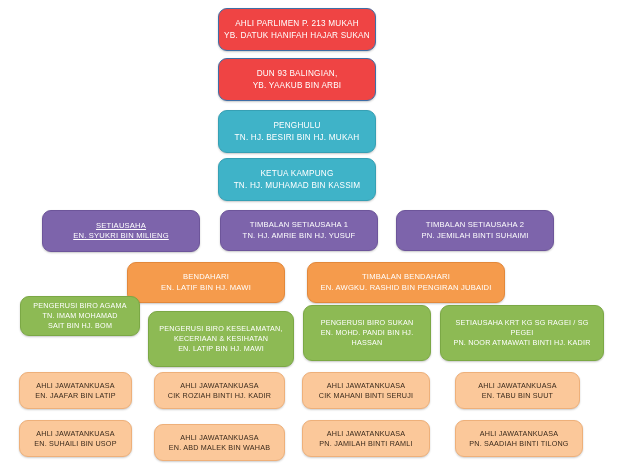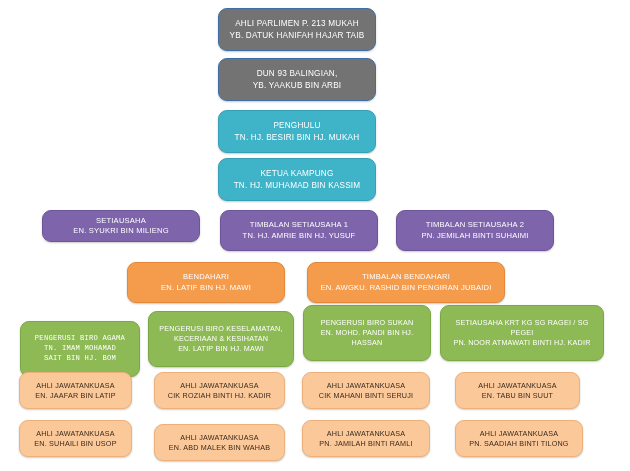--- a/index.html
+++ b/index.html
@@ -26,21 +26,21 @@
     border-radius: 9px;
     letter-spacing: 0.2px;
     line-height: 1.38;
     padding: 2px 4px;
     overflow: hidden;
   }
   .node .ln { display: block; white-space: nowrap; }
 
   
   .lvl-blue {
-    background: #737373;
+    background: #ef4444;
     color: #ffffff;
     border: 1px solid #3f6ea6;
     font-size: 8.2px;
     box-shadow: 0 1px 2px rgba(0,0,0,0.22);
   }
   .lvl-teal {
     background: #3fb3c8;
     color: #ffffff;
     border: 1px solid #36a0b4;
     font-size: 8.2px;
@@ -74,55 +74,55 @@
     font-size: 7.2px;
     box-shadow: 0 1px 2px rgba(0,0,0,0.20);
   }
 </style>
 </head>
 <body>
 
 <div id="chart">
     <div class="node lvl-blue" style="left: 218px; top: 8px; width: 158px; height: 43px;">
       <span class="ln">AHLI PARLIMEN  P. 213 MUKAH</span>
-      <span class="ln">YB. DATUK  HANIFAH HAJAR TAIB</span>
+      <span class="ln">YB. DATUK  HANIFAH HAJAR SUKAN</span>
     </div>
     <div class="node lvl-blue" style="left: 218px; top: 58px; width: 158px; height: 43px;">
       <span class="ln">DUN  93 BALINGIAN,</span>
       <span class="ln">YB. YAAKUB  BIN ARBI</span>
     </div>
     <div class="node lvl-teal" style="left: 218px; top: 110px; width: 158px; height: 43px;">
       <span class="ln">PENGHULU</span>
       <span class="ln">TN. HJ.  BESIRI BIN HJ.  MUKAH</span>
     </div>
     <div class="node lvl-teal" style="left: 218px; top: 158px; width: 158px; height: 43px;">
       <span class="ln">KETUA KAMPUNG</span>
       <span class="ln">TN. HJ.  MUHAMAD BIN KASSIM</span>
     </div>
-    <div class="node lvl-purple" style="left: 42px; top: 210px; width: 158px; height: 32px;">
+    <div class="node lvl-purple" style="left: 42px; top: 210px; width: 158px; height: 42px; text-decoration: underline;">
       <span class="ln">SETIAUSAHA</span>
       <span class="ln">EN. SYUKRI BIN  MILIENG</span>
     </div>
     <div class="node lvl-purple" style="left: 220px; top: 210px; width: 158px; height: 41px;">
       <span class="ln">TIMBALAN SETIAUSAHA 1</span>
       <span class="ln">TN. HJ.  AMRIE BIN HJ. YUSUF</span>
     </div>
     <div class="node lvl-purple" style="left: 396px; top: 210px; width: 158px; height: 41px;">
       <span class="ln">TIMBALAN SETIAUSAHA 2</span>
       <span class="ln">PN. JEMILAH BINTI SUHAIMI</span>
     </div>
     <div class="node lvl-orange" style="left: 127px; top: 262px; width: 158px; height: 41px;">
       <span class="ln">BENDAHARI</span>
       <span class="ln">EN. LATIF BIN HJ.  MAWI</span>
     </div>
     <div class="node lvl-orange" style="left: 307px; top: 262px; width: 198px; height: 41px;">
       <span class="ln">TIMBALAN BENDAHARI</span>
       <span class="ln">EN. AWGKU.  RASHID BIN PENGIRAN  JUBAIDI</span>
     </div>
-    <div class="node lvl-green" style="left: 20px; top: 321px; width: 120px; height: 56px; font-family: Liberation Mono, monospace;">
+    <div class="node lvl-green" style="left: 20px; top: 296px; width: 120px; height: 40px;">
       <span class="ln">PENGERUSI  BIRO AGAMA</span>
       <span class="ln">TN. IMAM MOHAMAD</span>
       <span class="ln">SAIT BIN HJ. BOM</span>
     </div>
     <div class="node lvl-green" style="left: 148px; top: 311px; width: 146px; height: 56px;">
       <span class="ln">PENGERUSI  BIRO KESELAMATAN,</span>
       <span class="ln">KECERIAAN  &amp;  KESIHATAN</span>
       <span class="ln">EN. LATIP BIN HJ. MAWI</span>
     </div>
     <div class="node lvl-green" style="left: 303px; top: 305px; width: 128px; height: 56px;">

